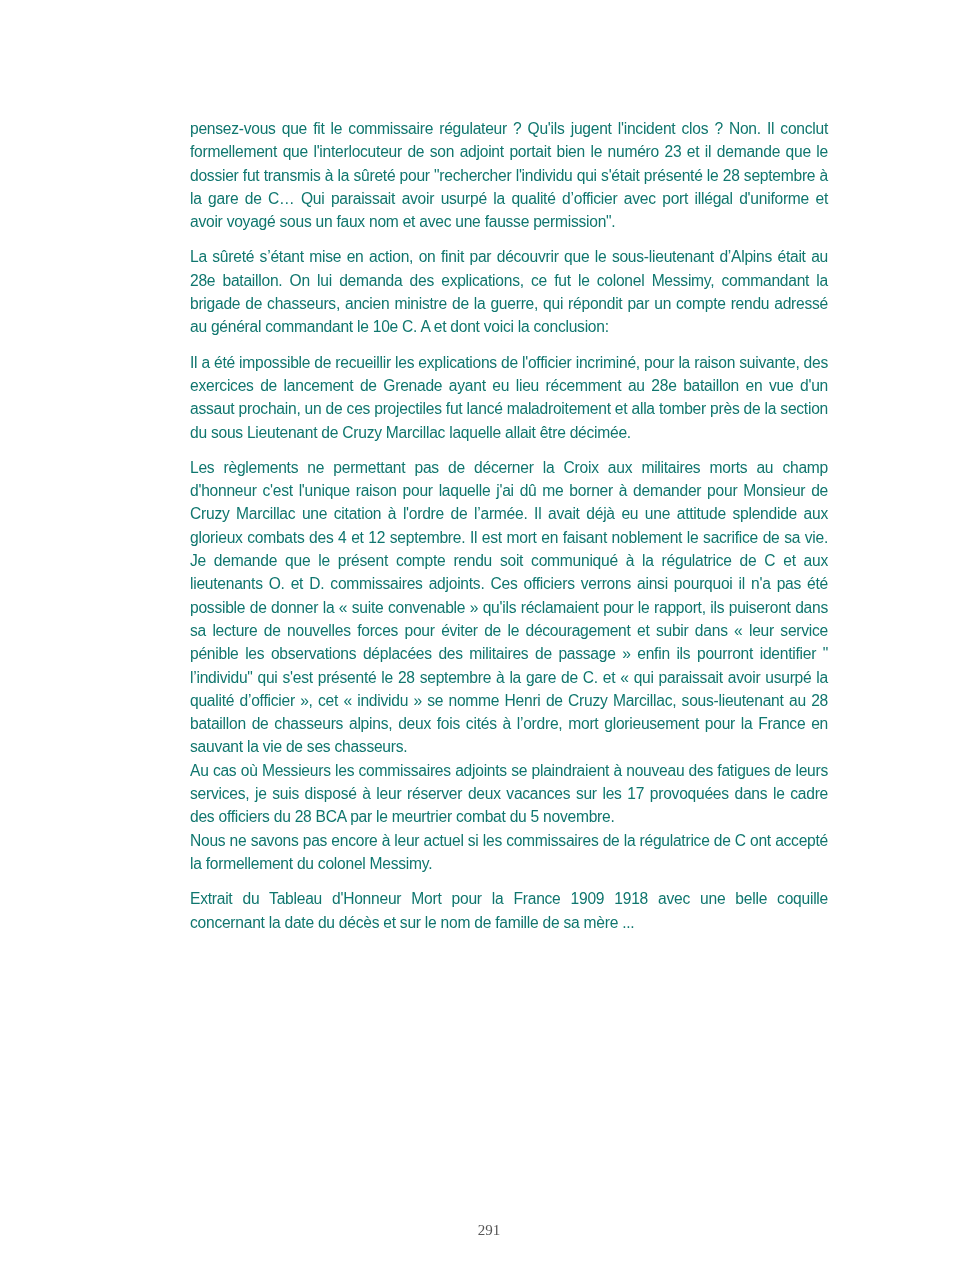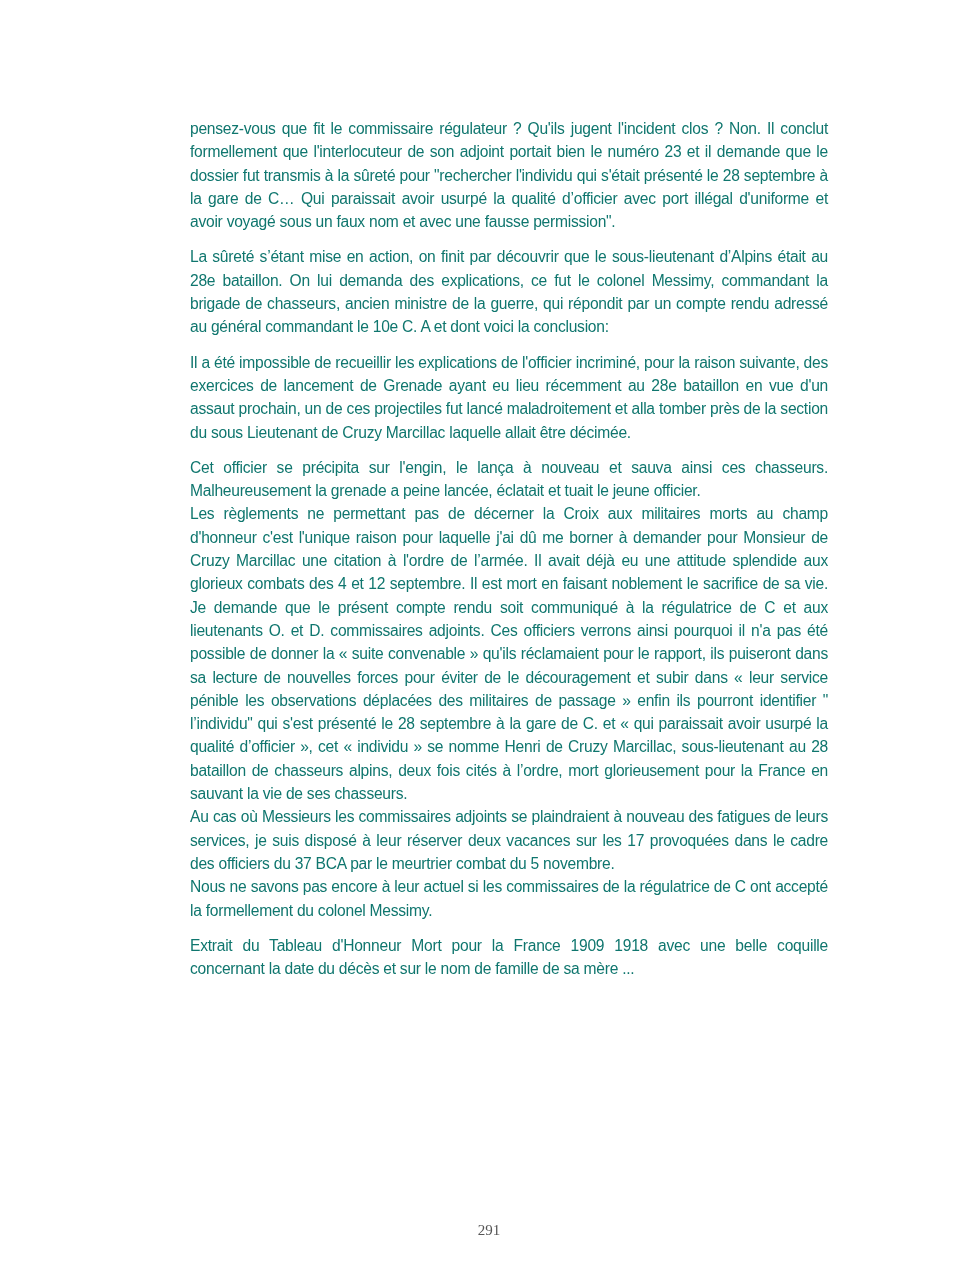--- a/index.html
+++ b/index.html
@@ -48,22 +48,21 @@
   </style>
 </head>
 <body>
 
 <div class="page">
   <p>pensez-vous que fit le commissaire régulateur ? Qu'ils jugent l'incident clos ? Non. Il conclut formellement que l'interlocuteur de son adjoint portait bien le numéro 23 et il demande que le dossier fut transmis à la sûreté pour "rechercher l'individu qui s'était présenté le 28 septembre à la gare de C… Qui paraissait avoir usurpé la qualité d’officier avec port illégal d'uniforme et avoir voyagé sous un faux nom et avec une fausse permission".</p>
   <p>La sûreté s’étant mise en action, on finit par découvrir que le sous-lieutenant d’Alpins était au 28e bataillon. On lui demanda des explications, ce fut le colonel Messimy, commandant la brigade de chasseurs, ancien ministre de la guerre, qui répondit par un compte rendu adressé au général commandant le 10e C. A et dont voici la conclusion:</p>
   <p>Il a été impossible de recueillir les explications de l'officier incriminé, pour la raison suivante, des exercices de lancement de Grenade ayant eu lieu récemment au 28e bataillon en vue d'un assaut prochain, un de ces projectiles fut lancé maladroitement et alla tomber près de la section du sous Lieutenant de Cruzy Marcillac laquelle allait être décimée.</p>
 
   <div>
-    <p class="block">Cet officier se précipita sur l'engin, le lança à nouveau et sauva ainsi ces chasseurs. Malheureusement la grenade a peine lancée, éclatait et tuait le jeune officier.</p>
     <p class="block">Les règlements ne permettant pas de décerner la Croix aux militaires morts au champ d'honneur c'est l'unique raison pour laquelle j'ai dû me borner à demander pour Monsieur de Cruzy Marcillac une citation à l'ordre de l’armée. Il avait déjà eu une attitude splendide aux glorieux combats des 4 et 12 septembre. Il est mort en faisant noblement le sacrifice de sa vie. Je demande que le présent compte rendu soit communiqué à la régulatrice de C et aux lieutenants O. et D. commissaires adjoints. Ces officiers verrons ainsi pourquoi il n'a pas été possible de donner la « suite convenable » qu'ils réclamaient pour le rapport, ils puiseront dans sa lecture de nouvelles forces pour éviter de le découragement et subir dans « leur service pénible les observations déplacées des militaires de passage » enfin ils pourront identifier " l’individu" qui s'est présenté le 28 septembre à la gare de C. et « qui paraissait avoir usurpé la qualité d’officier », cet « individu » se nomme Henri de Cruzy Marcillac, sous-lieutenant au 28 bataillon de chasseurs alpins, deux fois cités à l’ordre, mort glorieusement pour la France en sauvant la vie de ses chasseurs.</p>
-    <p class="block">Au cas où Messieurs les commissaires adjoints se plaindraient à nouveau des fatigues de leurs services, je suis disposé à leur réserver deux vacances sur les 17 provoquées dans le cadre des officiers du 37 BCA par le meurtrier combat du 5 novembre.</p>
+    <p class="block">Au cas où Messieurs les commissaires adjoints se plaindraient à nouveau des fatigues de leurs services, je suis disposé à leur réserver deux vacances sur les 17 provoquées dans le cadre des officiers du 28 BCA par le meurtrier combat du 5 novembre.</p>
     <p class="block-last">Nous ne savons pas encore à leur actuel si les commissaires de la régulatrice de C ont accepté la formellement du colonel Messimy.</p>
   </div>
 
   <p>Extrait du Tableau d'Honneur Mort pour la France 1909 1918 avec une belle coquille concernant la date du décès et sur le nom de famille de sa mère ...</p>
 </div>
 
 <div class="page-number">291</div>
 
 </body></html>

